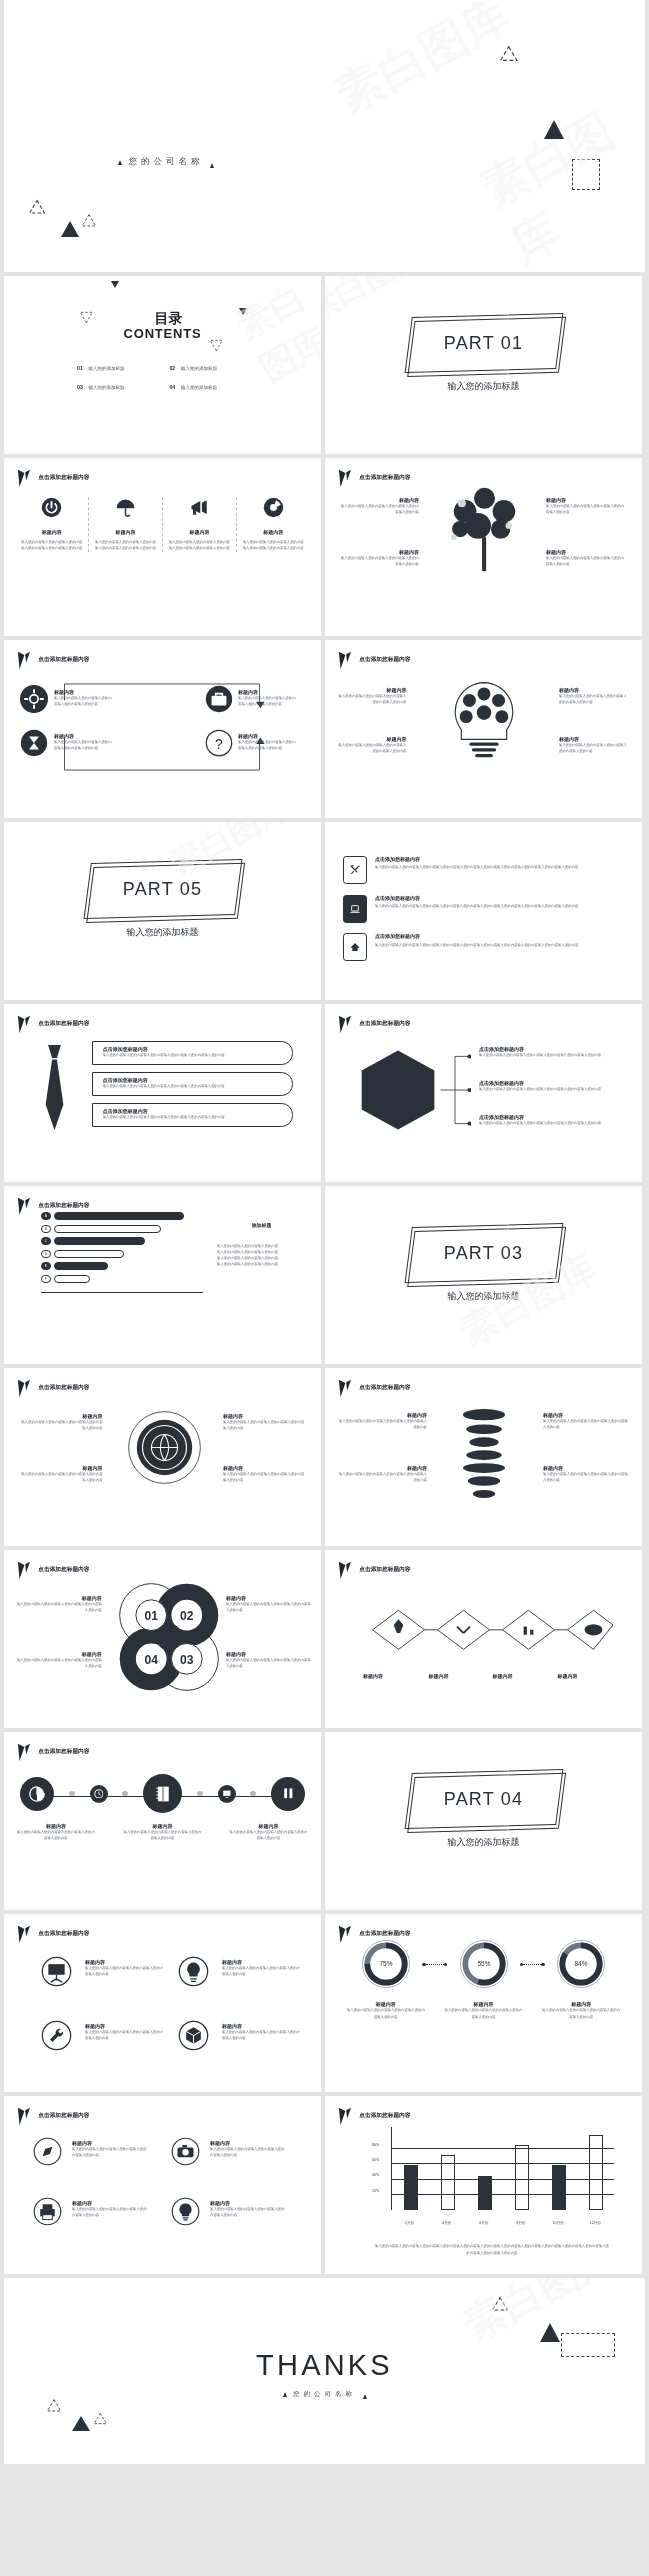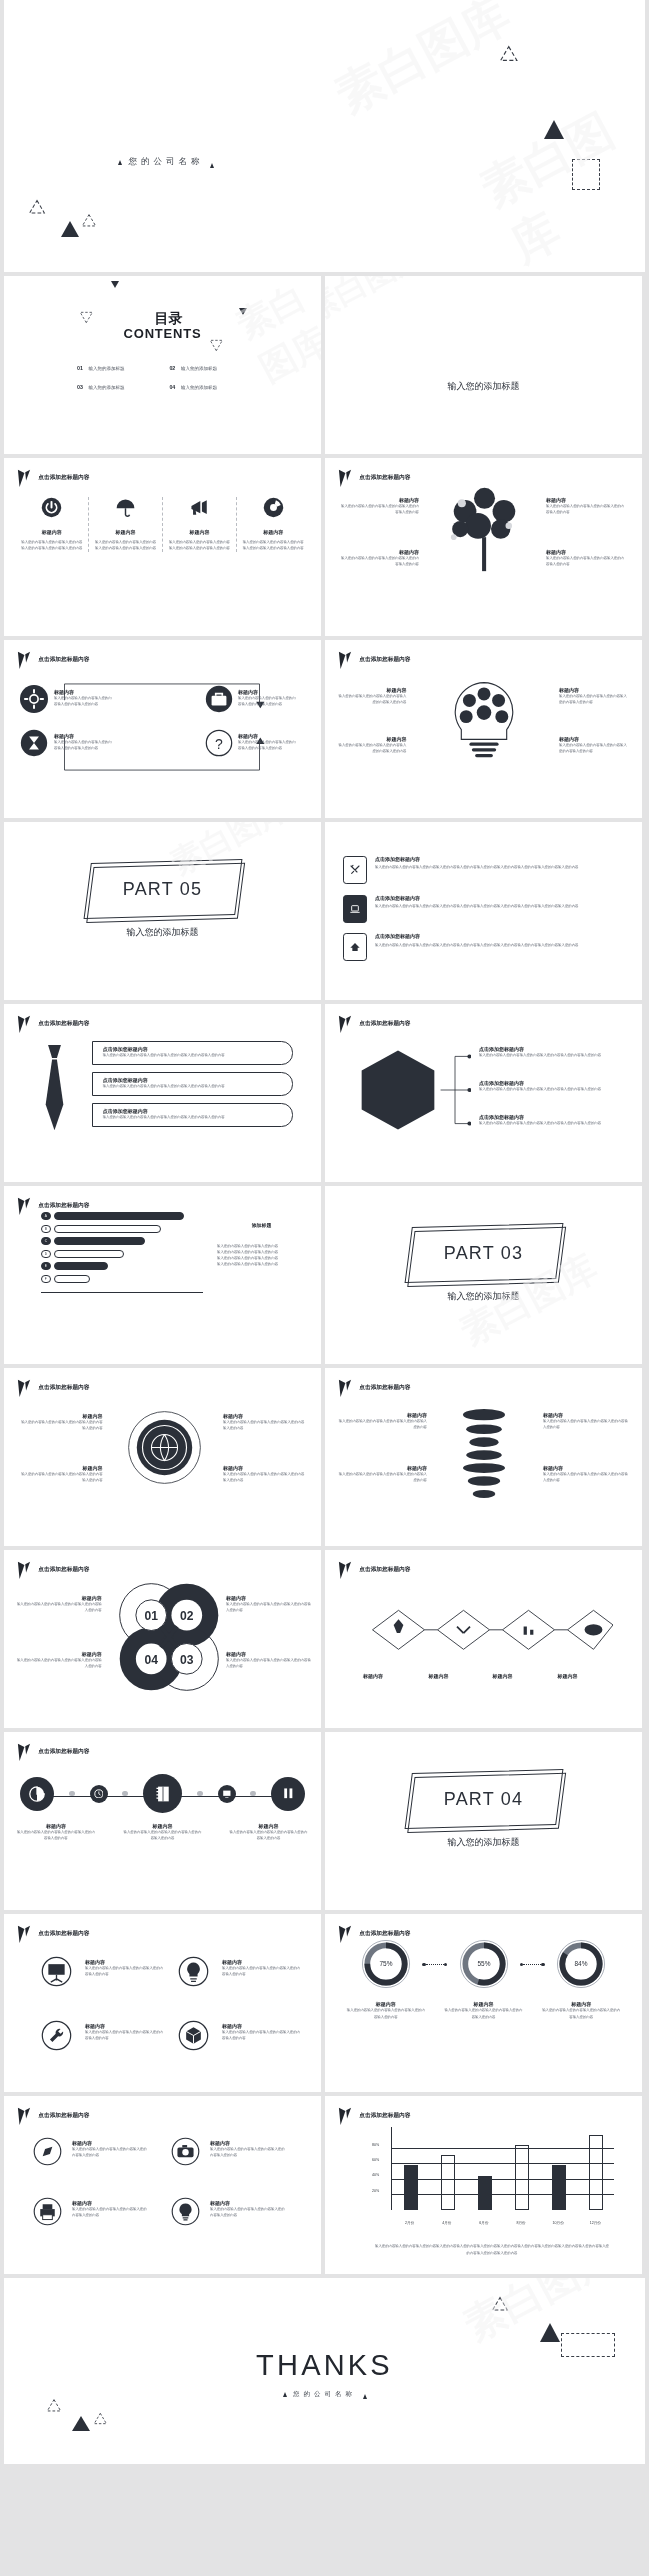--- a/index.html
+++ b/index.html
@@ -215,20 +215,27 @@
           <span class="toc-num">04</span>
           <span class="toc-txt">输入您的添加标题</span>
         </div>
     </div>
   </div>
 
   <div class="slide">
     <div class="wm">
         <span style="left:-24px;top:-16px;font-size:32px;">素白图库</span>
       </div>
+    <div class="part-wrap">
+      <div class="part-box">
+        <div class="b2"></div>
+          <div class="b1"></div>
+        <div class="part-label">PART 01</div>
+      </div>
+    </div>
     <div class="part-sub">输入您的添加标题</div>
   </div>
 
   <div class="slide">
     <div class="sl-head">
       <svg class="flag" viewBox="0 0 17 23">
           <path d="M1 1 L9 5 L3 22 Z" fill="#23272e"></path>
           <path d="M10 4 L16 1 L11 14 Z" fill="#23272e"></path>
         </svg>
       <span class="sl-title">点击添加您标题内容</span>

